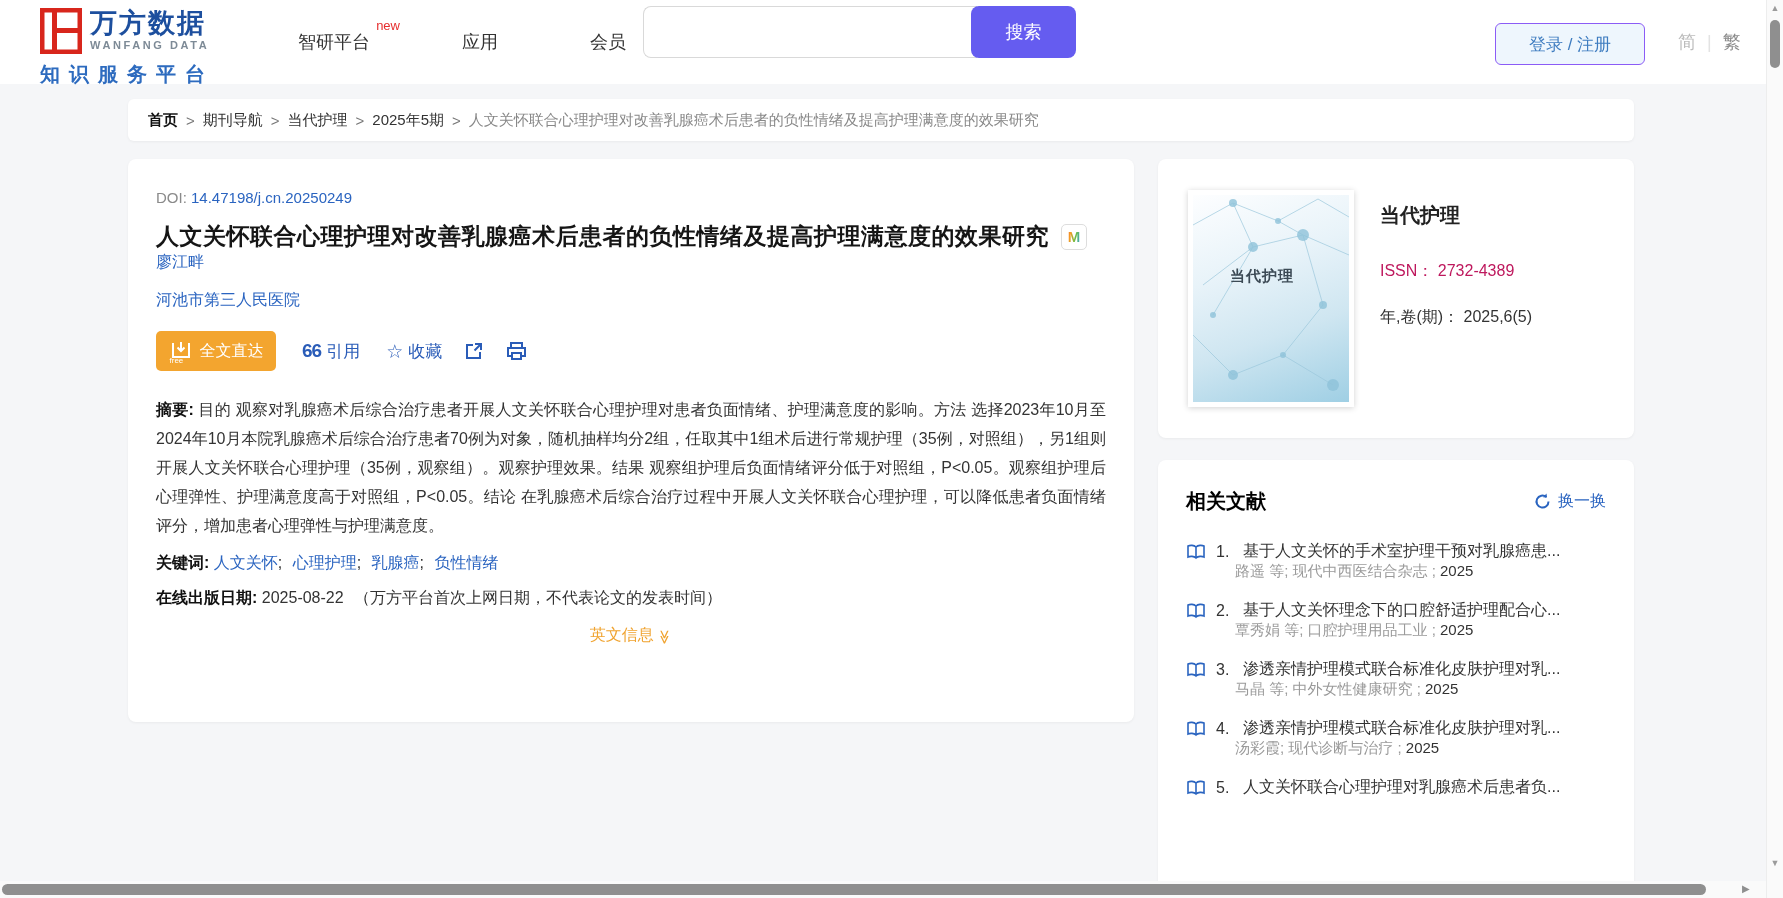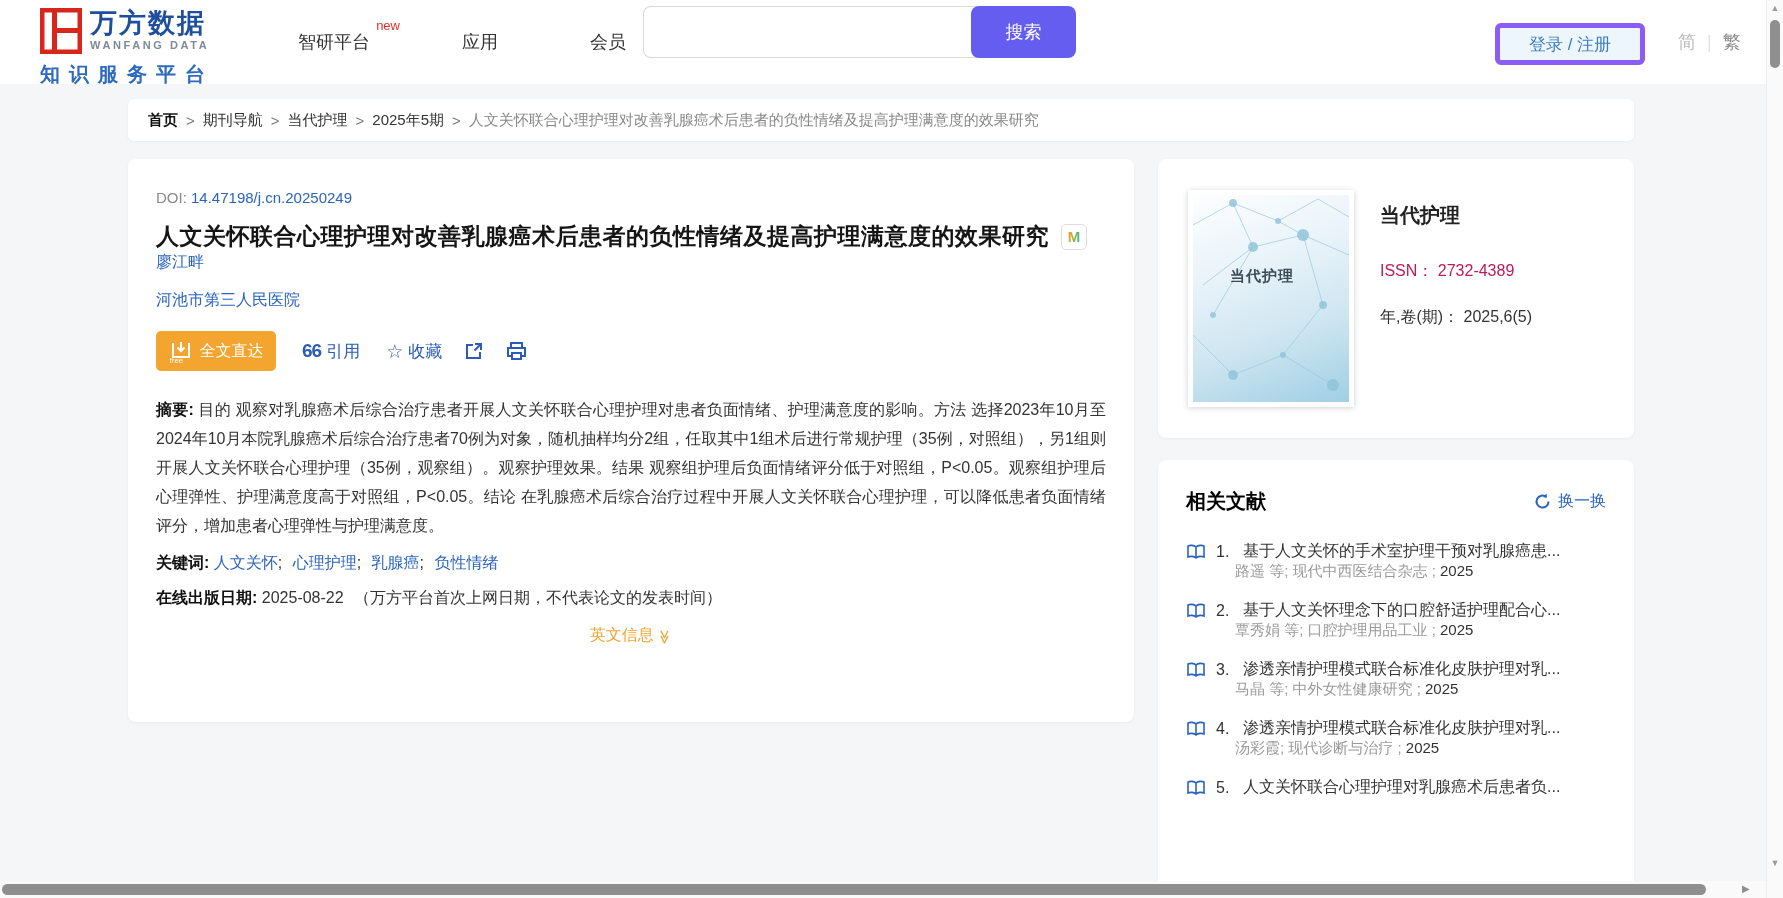--- a/index.html
+++ b/index.html
@@ -16,21 +16,21 @@
   .brand-col { margin-left:8px; }
   .brand-cn { font-size:27px; font-weight:bold; color:#1d4f9e; letter-spacing:2px; line-height:30px; }
   .brand-en { font-size:11px; font-weight:bold; color:#7d8a96; letter-spacing:2.6px; margin-top:1px; }
   .logo-tagline { margin-top:3px; font-size:20px; font-weight:bold; color:#2d6bbf; letter-spacing:9px; }
   .main-nav { position:absolute; left:298px; top:0; height:84px; display:flex; align-items:center; gap:92px; }
   .nav-item { font-size:18px; color:#333; cursor:pointer; position:relative; }
   .nav-badge { position:absolute; top:-12px; right:-30px; color:#e62e2e; font-size:13px; }
   .search-wrap { position:absolute; left:643px; top:6px; display:flex; }
   .search-input { width:334px; height:52px; border:1px solid #d9d9d9; border-right:none; border-radius:8px 0 0 8px; outline:none; font-size:17px; padding:0 14px; background:#fff; }
   .search-btn { width:105px; height:52px; border:none; border-radius:8px; margin-left:-6px; background:#655cf0; color:#fff; font-size:18px; cursor:pointer; font-family:inherit; }
-  .login-btn { position:absolute; left:1495px; top:23px; width:150px; height:42px; background:#eef6fd; border:5px solid #8b5cf6; border-radius:6px; color:#3e7cc0; font-size:17px; cursor:pointer; font-family:inherit; }
+  .login-btn { position:absolute; left:1495px; top:23px; width:150px; height:42px; background:#eef6fd; border:1px solid #8b5cf6; border-radius:6px; color:#3e7cc0; font-size:17px; cursor:pointer; font-family:inherit; }
   .lang-switch { position:absolute; left:1678px; top:0; height:84px; display:flex; align-items:center; font-size:18px; }
   .lang-simplified { color:#bcbcbc; cursor:pointer; }
   .lang-divider { color:#e3e3e3; margin:0 11px; }
   .lang-traditional { color:#8a8a8a; cursor:pointer; }
   
   .breadcrumb { position:absolute; left:128px; top:99px; width:1506px; height:42px; background:#fff; border-radius:6px; box-shadow:0 1px 3px rgba(0,0,0,.05); display:flex; align-items:center; padding:0 20px; font-size:15px; white-space:nowrap; overflow:hidden; }
   .bc-home { font-weight:bold; color:#111; cursor:pointer; }
   .bc-link { color:#333; cursor:pointer; }
   .bc-sep { color:#777; margin:0 8px; }
   .bc-current { color:#888; overflow:hidden; text-overflow:ellipsis; }

